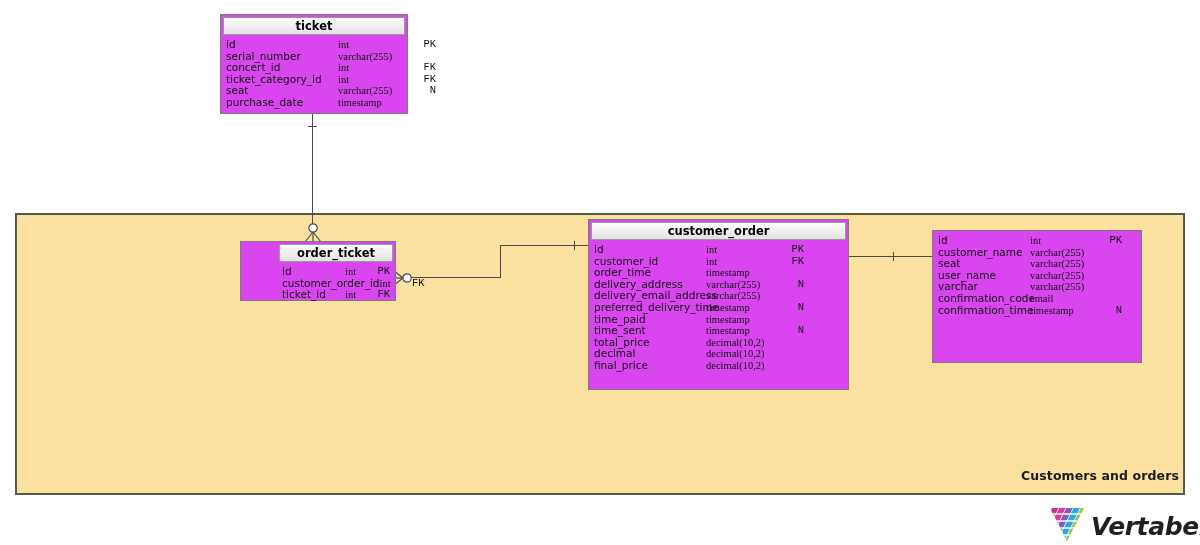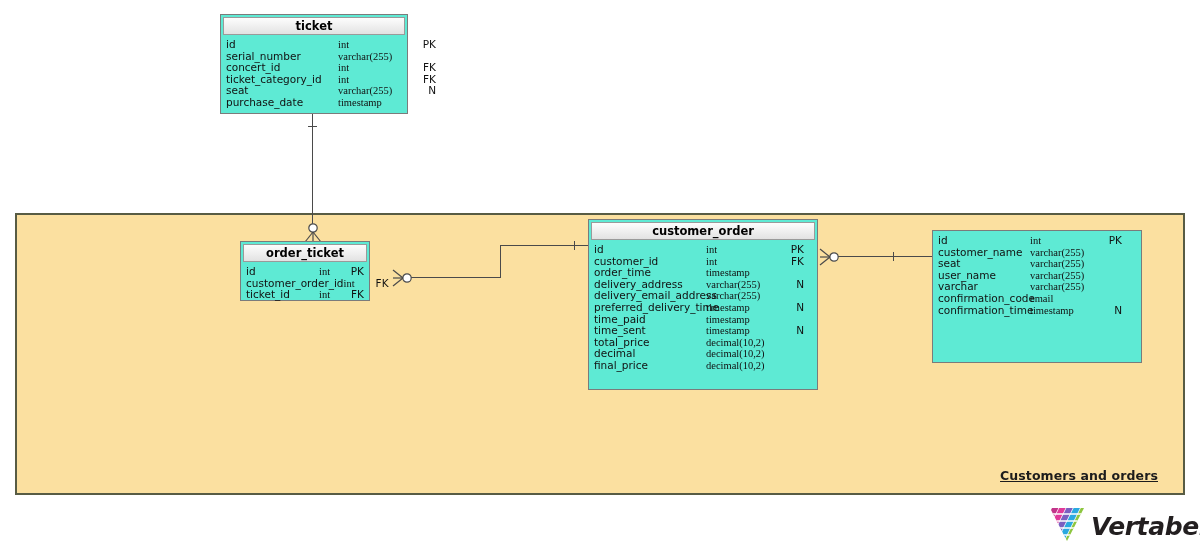--- a/index.html
+++ b/index.html
@@ -18,35 +18,34 @@
 
   
   #subject-area {
     position: absolute;
     box-sizing: border-box;
     background: #fbe0a0;
     border: 2px solid #585c44;
   }
   #subject-area-label {
     position: absolute;
-    right: 25px;
+    right: 4px;
     bottom: 10px;
     font-size: 12.5px;
     font-weight: bold;
     color: #1c1c1c;
     letter-spacing: .1px;
     white-space: nowrap;
-    text-decoration: underline;
   }
 
   
   .entity {
     position: absolute;
     box-sizing: border-box;
-    background: #5eead4;
+    background: #d946ef;
     border: 1px solid #7b7b7b;
     box-shadow: 0 0 0 0 rgba(0,0,0,0);
   }
   .entity-header {
     box-sizing: border-box;
     height: 18px;
     line-height: 17px;
     margin: 2px 2px 0 2px;
     text-align: center;
     font-size: 11.5px;
@@ -63,21 +62,21 @@
   .attr {
     display: flex;
     align-items: flex-start;
     font-size: 10.5px;
     line-height: 11.6px;
     color: #111111;
     white-space: nowrap;
   }
   .attr .a-name { flex: 0 0 auto; }
   .attr .a-type { flex: 0 0 auto; text-align: left; font-family: Liberation Serif, serif; }
-  .attr .a-key  { flex: 0 0 auto; text-align: right; }
+  .attr .a-key  { flex: 0 0 auto; text-align: right; font-family: Liberation Mono, monospace; }
 
   
   .layout-cols .a-name { width: 112px; }
   .layout-cols .a-type { width: 78px; }
   .layout-cols .a-key  { width: 20px; }
 
   
   .layout-tight .a-name { flex: 1 1 auto; }
   .layout-tight .a-type { width: 22px; }
   .layout-tight .a-key  { width: 20px; padding-left: 3px; }
@@ -192,42 +191,42 @@
       <span class="a-key">N</span>
     </div>
     <div class="attr">
       <span class="a-name">purchase_date</span>
       <span class="a-type">timestamp</span>
       <span class="a-key"></span>
     </div>
   </div>
 </div>
 
-<div class="entity" id="entity-order-ticket" style="left:240px; top:241px; width:130px; height:60px;">
+<div class="entity" id="entity-order-ticket" style="left:240px; top:241px; width:156px; height:60px;padding-left:36px;">
   <div class="entity-header">order_ticket</div>
   <div class="entity-body layout-tight">
     <div class="attr">
       <span class="a-name">id</span>
       <span class="a-type">int</span>
       <span class="a-key">PK</span>
     </div>
     <div class="attr">
       <span class="a-name">customer_order_id</span>
       <span class="a-type">int</span>
       <span class="a-key">FK</span>
     </div>
     <div class="attr">
       <span class="a-name">ticket_id</span>
       <span class="a-type">int</span>
       <span class="a-key">FK</span>
     </div>
   </div>
 </div>
 
-<div class="entity" id="entity-customer-order" style="left:588px; top:219px; width:230px; height:171px;">
+<div class="entity" id="entity-customer-order" style="left:588px; top:219px; width:261px; height:171px;">
   <div class="entity-header">customer_order</div>
   <div class="entity-body layout-cols">
     <div class="attr">
       <span class="a-name">id</span>
       <span class="a-type">int</span>
       <span class="a-key">PK</span>
     </div>
     <div class="attr">
       <span class="a-name">customer_id</span>
       <span class="a-type">int</span>

